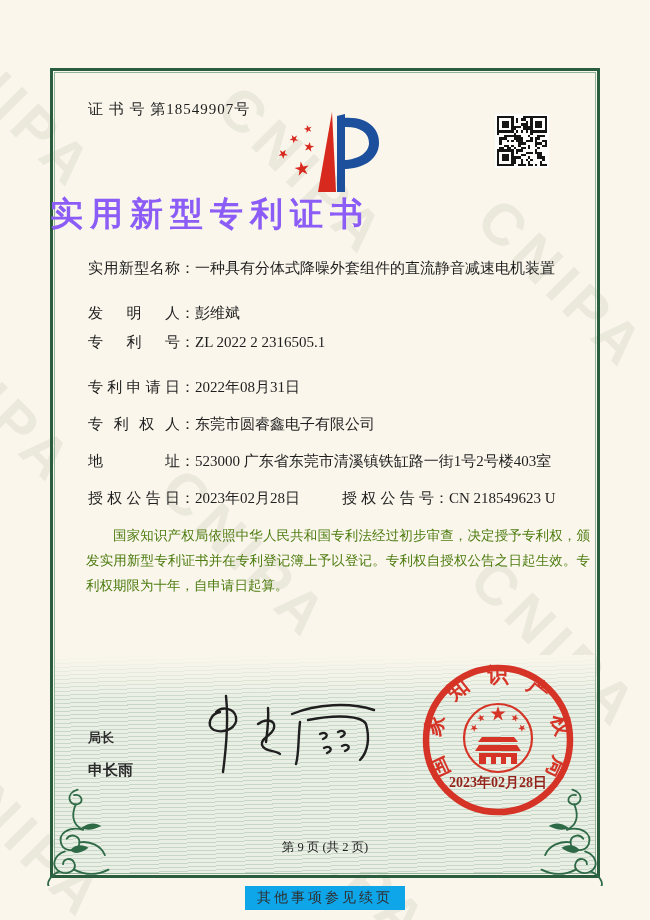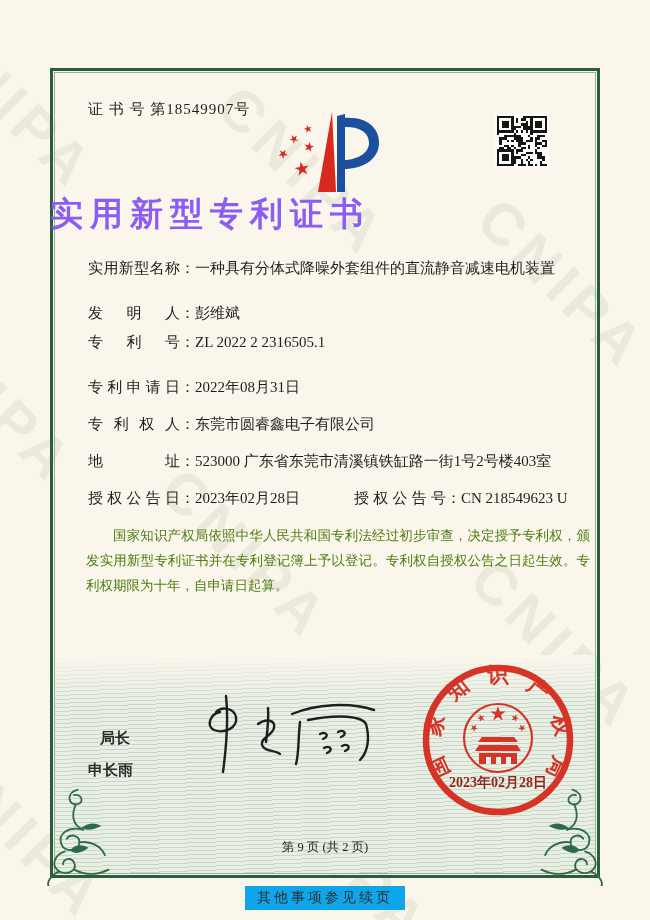--- a/index.html
+++ b/index.html
@@ -29,26 +29,26 @@
   .logo{position:absolute;left:266px;top:101px;}
   .qr{position:absolute;left:495px;top:114px;width:54px;height:54px;background:#fdfdfb;
       padding:2px;box-sizing:border-box;}
   .title{position:absolute;left:50px;top:192px;width:550px;text-align:left;
          font-size:33px;font-weight:bold;letter-spacing:7px;color:#8b5cf6;}
   .rows{position:absolute;left:88px;top:259px;width:500px;}
   .row{position:absolute;left:0;font-size:15px;white-space:nowrap;}
   .flabel{display:inline-block;width:92px;text-align:justify;text-align-last:justify;
           vertical-align:top;}
   .colon{display:inline-block;}
-  .seg2{margin-left:54px;}
+  .seg2{margin-left:42px;}
   .paras{position:absolute;left:86px;top:524px;width:504px;font-size:13.5px;
          line-height:1.85;text-align:justify;color:#4d7c0f;}
   .paras p{margin:0 0 6px 0;text-indent:2em;}
-  .officer-title{position:absolute;left:100px;top:729px;font-family:var(--sans);
-                 font-size:15px;font-weight:600;color:#2b2b2b;z-index:4;}
+  .officer-title{position:absolute;left:88px;top:729px;font-family:var(--sans);
+                 font-size:13px;font-weight:600;color:#2b2b2b;z-index:4;}
   .officer-name{position:absolute;left:88px;top:761px;font-family:var(--sans);
                 font-size:15px;font-weight:600;color:#2b2b2b;z-index:4;text-align:center;}
   .signature{position:absolute;left:192px;top:690px;z-index:4;}
   .seal{position:absolute;left:418px;top:660px;width:160px;height:160px;z-index:5;
         mix-blend-mode:multiply;opacity:0.95;}
   .pageinfo{position:absolute;left:50px;top:839px;width:550px;text-align:center;
             font-size:12.5px;color:#222;z-index:4;}
   .flourish{position:absolute;z-index:3;}
   .continuation{position:absolute;left:0;top:886px;width:650px;text-align:center;z-index:4;}
   .continuation span{display:inline-block;background:#0ea5e9;padding:3px 12px;

